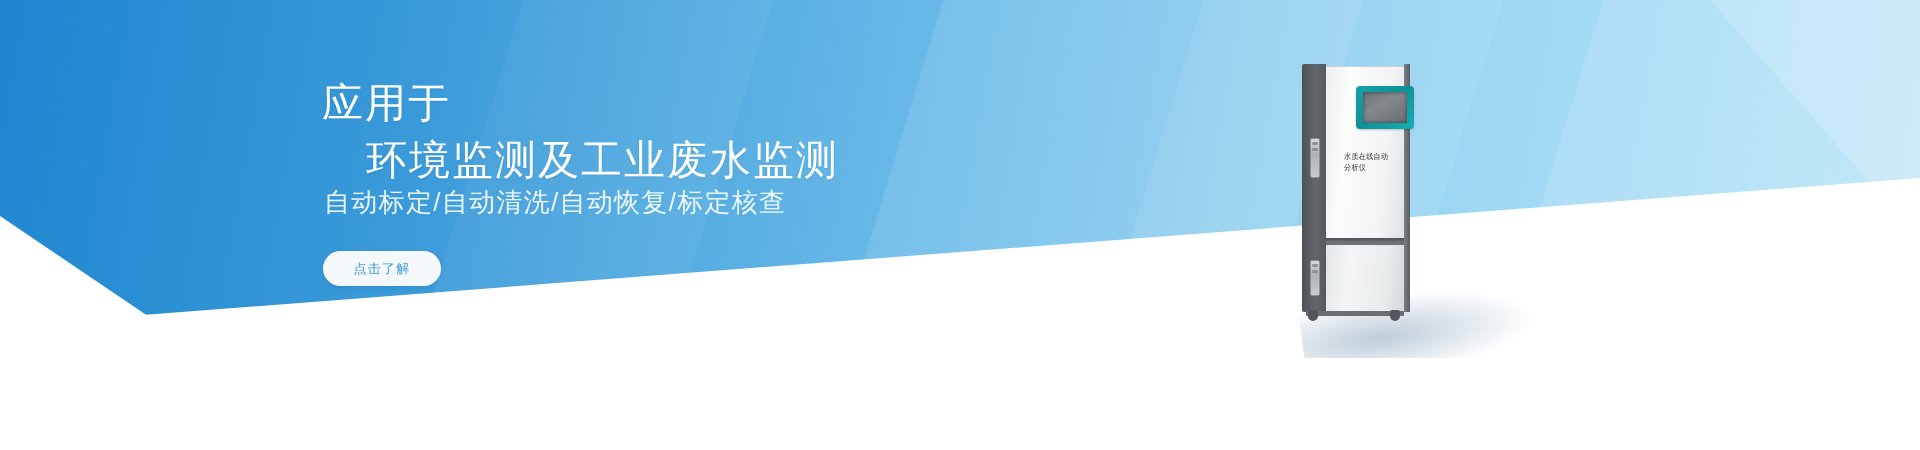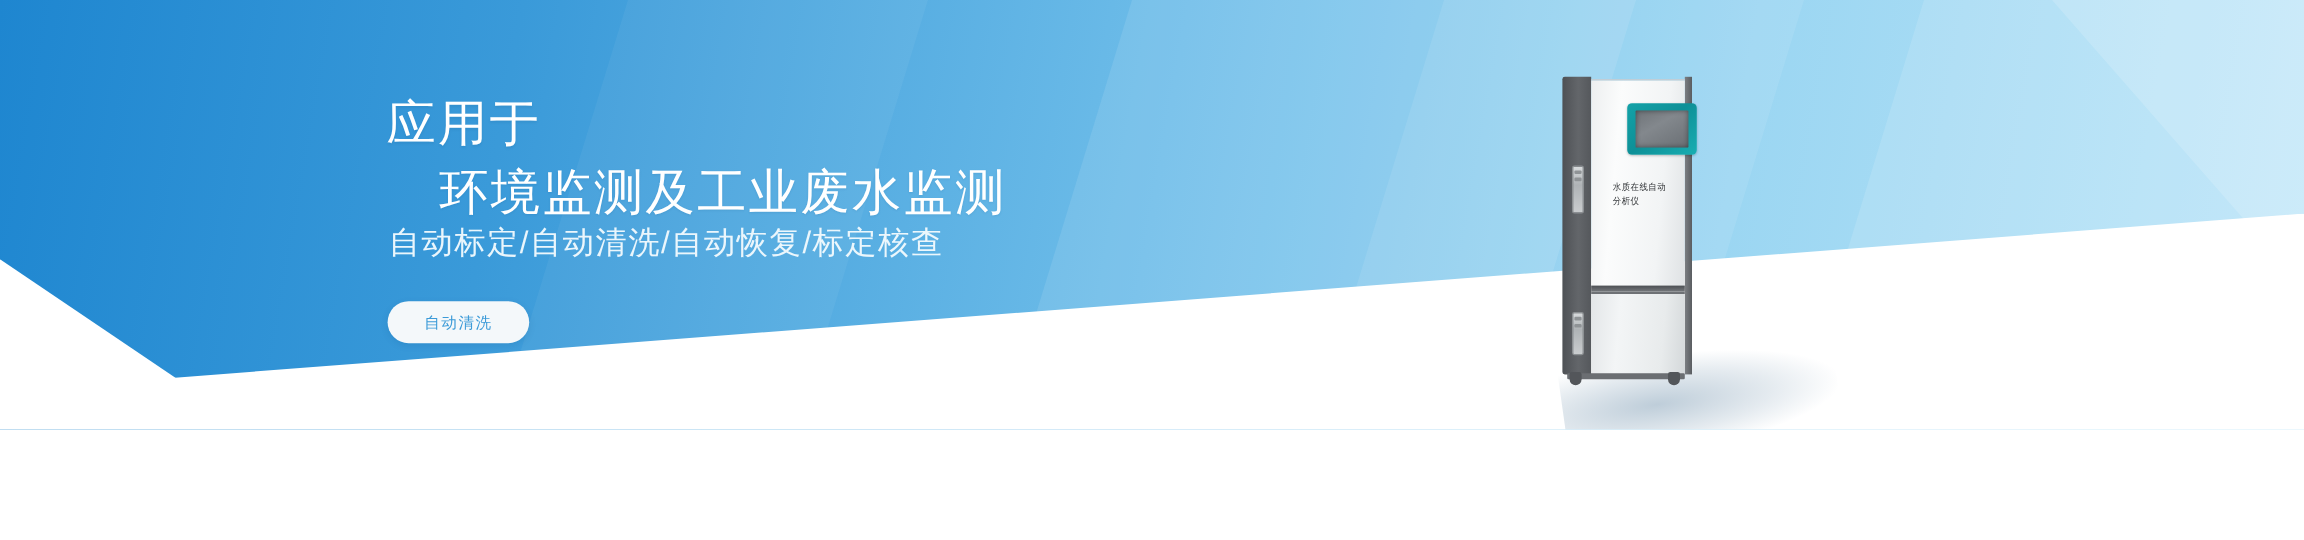--- a/index.html
+++ b/index.html
@@ -170,21 +170,21 @@
   <div class="wedge-rtop"></div>
   <div class="wedge-bottom"></div>
   <div class="wedge-left"></div>
 
   <div class="content">
     <h1 class="headline"><span class="l1">应用于</span>
 <span class="l2">环境监测及工业废水监测</span></h1>
 
     <div class="subtitle">自动标定/自动清洗/自动恢复/标定核查</div>
 
-    <button class="cta">自动清洗</button>
+    <button class="cta">点击了解</button>
   </div>
 
   <div class="machine-wrap">
     <div class="shadow"></div>
     <div class="cabinet">
       <div class="side"></div>
       <div class="edge-r"></div>
       <div class="door-up"></div>
       <div class="gap"></div>
       <div class="door-lo"></div>

